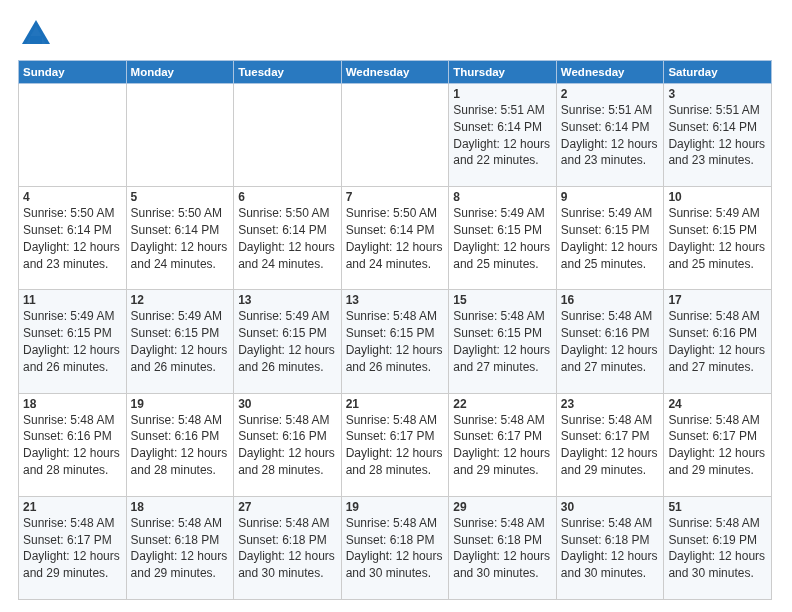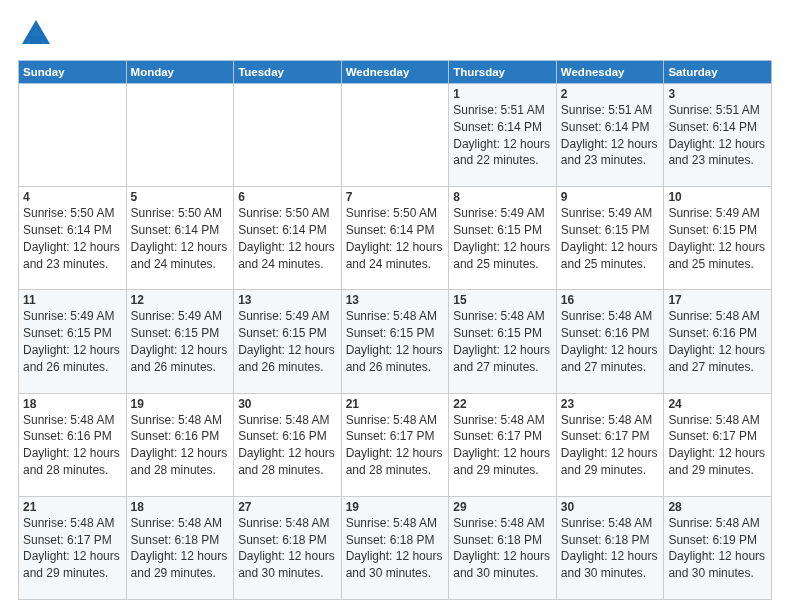--- a/index.html
+++ b/index.html
@@ -358,21 +358,21 @@
 and 30 minutes.</div>
           </td>
           <td>
             <span class="day-number">30</span>
             <div class="day-info" style="white-space: pre-line;">Sunrise: 5:48 AM
 Sunset: 6:18 PM
 Daylight: 12 hours
 and 30 minutes.</div>
           </td>
           <td>
-            <span class="day-number">28</span>
+            <span class="day-number">51</span>
             <div class="day-info" style="white-space: pre-line;">Sunrise: 5:48 AM
 Sunset: 6:19 PM
 Daylight: 12 hours
 and 30 minutes.</div>
           </td>
         </tr>
       </tbody>
   </table>
 </div>
 

